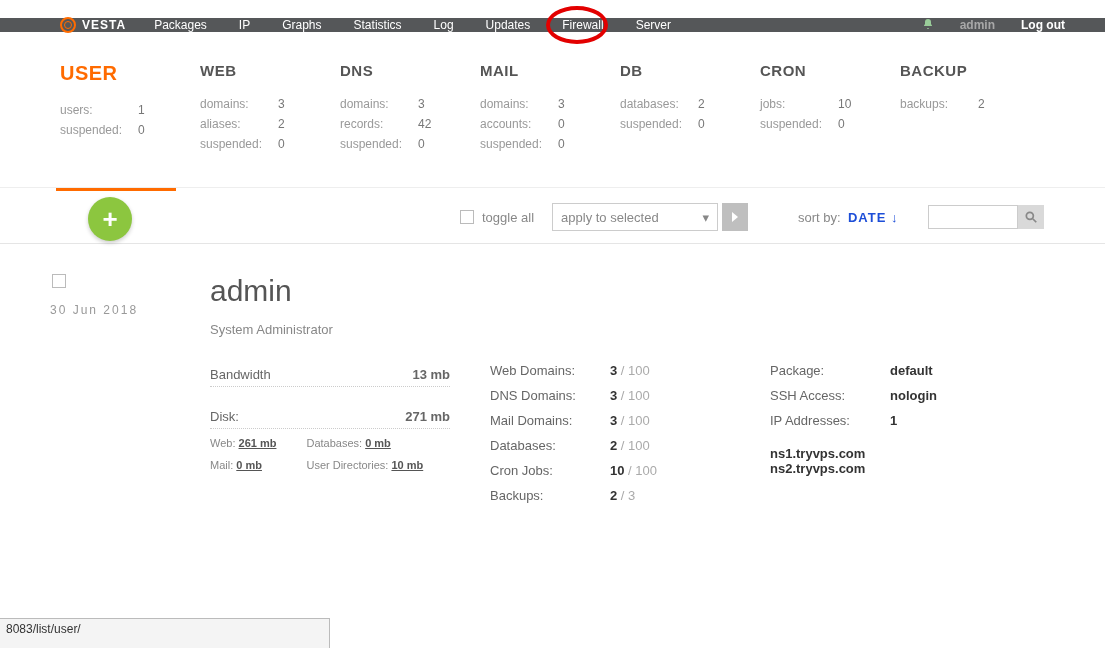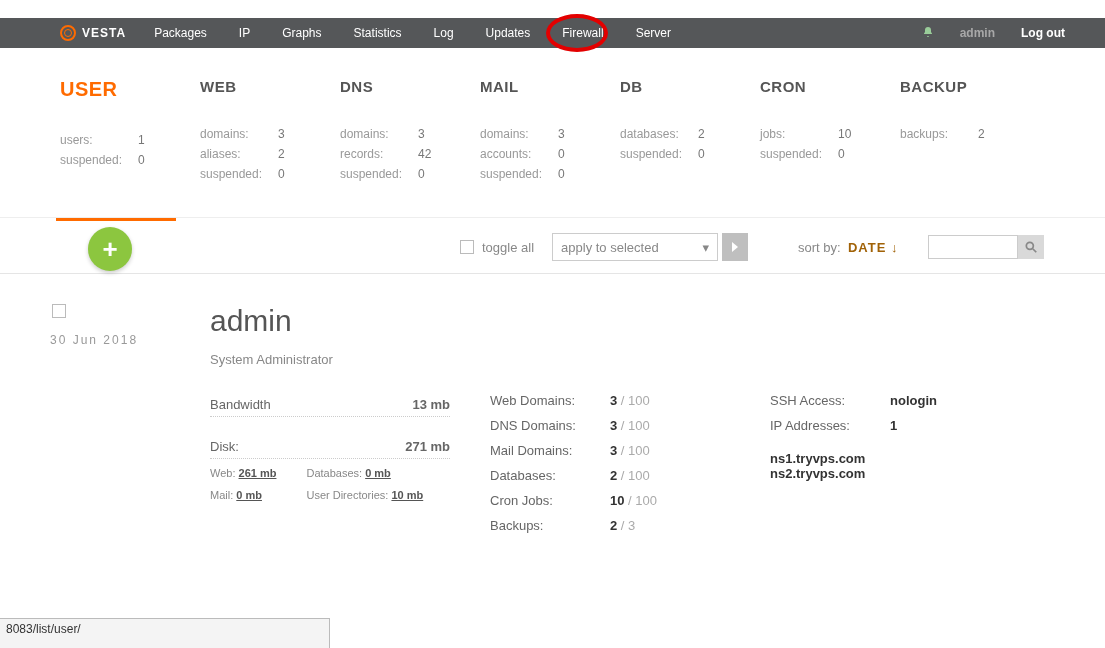--- a/index.html
+++ b/index.html
@@ -1,51 +1,51 @@
 <!DOCTYPE html>
 <html><head>
 <meta charset="utf-8">
 <style>
   * { box-sizing: border-box; margin: 0; padding: 0; }
   body { font-family: Arial, Helvetica, sans-serif; font-size: 13px; color: #555; background: #fff; width: 1105px; }
 
   
-  .topbar { background: #555759; height: 30px; display: flex; align-items: center; color: #fff; padding: 0 0 0 60px; position: relative; margin-top: 18px;}
+  .topbar { background: #555759; height: 14px; display: flex; align-items: center; color: #fff; padding: 0 0 0 60px; position: relative; margin-top: 18px;}
   .logo { display: flex; align-items: center; gap: 6px; margin-right: 28px; font-weight: bold; letter-spacing: 1px; font-size: 12px;}
   .logo-ring { width: 16px; height: 16px; border: 2px solid #ff6b00; border-radius: 50%; display:inline-flex; align-items:center; justify-content:center;}
   .logo-ring::after{content:""; width:6px;height:6px;border:1px solid #ff6b00;border-radius:50%;}
   .nav-items { display: flex; gap: 32px; }
   .nav-item { color: #fff; font-size: 12px; font-weight: normal; cursor: pointer; position: relative; }
   .right-area { margin-left: auto; display: flex; align-items: center; gap: 26px; padding-right: 40px;}
   .bell { color: #8a8; font-size: 12px;}
   .user-link { color: #a8a8a8; font-size: 12px; font-weight: bold;}
   .logout { color: #fff; font-size: 12px; font-weight: bold; cursor:pointer;}
 
   .circle-annot { position: absolute; border: 4px solid #e30000; border-radius: 50%; width: 62px; height: 38px; top: -12px; left: -16px; pointer-events: none;}
 
   
   .stats { display: flex; padding: 30px 0 30px 60px; gap: 0; border-bottom:1px solid #eee;}
   .stat-col { width: 140px; }
   .stat-col.active .stat-title { color: #ff6b00; font-size: 20px; font-weight: bold;}
-  .stat-title { color: #555; font-size: 15px; font-weight: bold; margin-bottom: 32px; letter-spacing: .5px;}
+  .stat-title { color: #555; font-size: 15px; font-weight: bold; margin-bottom: 18px; letter-spacing: .5px;}
   .stat-line { display:flex; gap: 8px; font-size: 12px; color:#999; margin-bottom: 6px;}
   .stat-line .k{width:70px;}
   .stat-line .v{color:#777;}
 
   .active-underline{height:3px;background:#ff6b00;width:120px;margin-left:56px;}
 
   
   .toolbar { display:flex; align-items:center; padding: 12px 44px 12px 0; border-bottom:1px solid #e5e5e5; position:relative;}
   .fab { position:absolute; left:88px; top:6px; width:44px;height:44px;background:#8cc63f;border-radius:50%; display:flex;align-items:center;justify-content:center; color:#fff; font-size:26px; font-weight:bold; box-shadow:0 2px 4px rgba(0,0,0,.2); cursor:pointer;}
   .toggle-wrap{margin-left:460px; display:flex; align-items:center; gap:8px; color:#888;}
   .chk{width:14px;height:14px;border:1px solid #bbb;display:inline-block;}
   .apply-sel{margin-left:18px; width:166px; height:28px; border:1px solid #ccc; display:flex;align-items:center;justify-content:space-between;padding:0 8px; color:#888; background:#fff;}
   .go-btn{width:26px;height:28px;background:#bfbfbf;color:#fff;display:flex;align-items:center;justify-content:center;margin-left:4px;cursor:pointer;}
   .sortby{margin-left:50px;color:#888;}
-  .sortby b{color:#a16207;font-weight:bold; letter-spacing:1px;}
+  .sortby b{color:#1d4ed8;font-weight:bold; letter-spacing:1px;}
   .search{margin-left:30px;display:flex;}
   .search input{width:90px;height:24px;border:1px solid #ccc;padding:0 4px;}
   .search .sbtn{width:26px;height:24px;background:#d9d9d9;display:flex;align-items:center;justify-content:center;cursor:pointer;}
 
   
   .entry{display:flex;padding:30px 44px 40px 50px; gap:30px;}
   .entry-left{width:130px;}
   .entry-left .chk{margin-bottom:12px;margin-left:2px;}
   .entry-date{color:#999;font-size:12px;letter-spacing:2px;}
   .entry-main{flex:1;}
@@ -271,20 +271,24 @@
             <span class="v"><b>10</b> <span class="lim-slash">/ 100</span></span>
           </div>
           <div class="limit-row">
             <span class="k">Backups:</span>
             <span class="v"><b>2</b> <span class="lim-slash">/ 3</span></span>
           </div>
         </div>
 
       <div class="col-c">
           <div class="info-row">
+            <span class="k">Package:</span>
+            <span class="v">default</span>
+          </div>
+          <div class="info-row">
             <span class="k">SSH Access:</span>
             <span class="v">nologin</span>
           </div>
           <div class="info-row">
             <span class="k">IP Addresses:</span>
             <span class="v">1</span>
           </div>
           <div class="info-row" style="margin-top: 18px;">
             <span class="v">ns1.tryvps.com<br>ns2.tryvps.com</span>
           </div>

